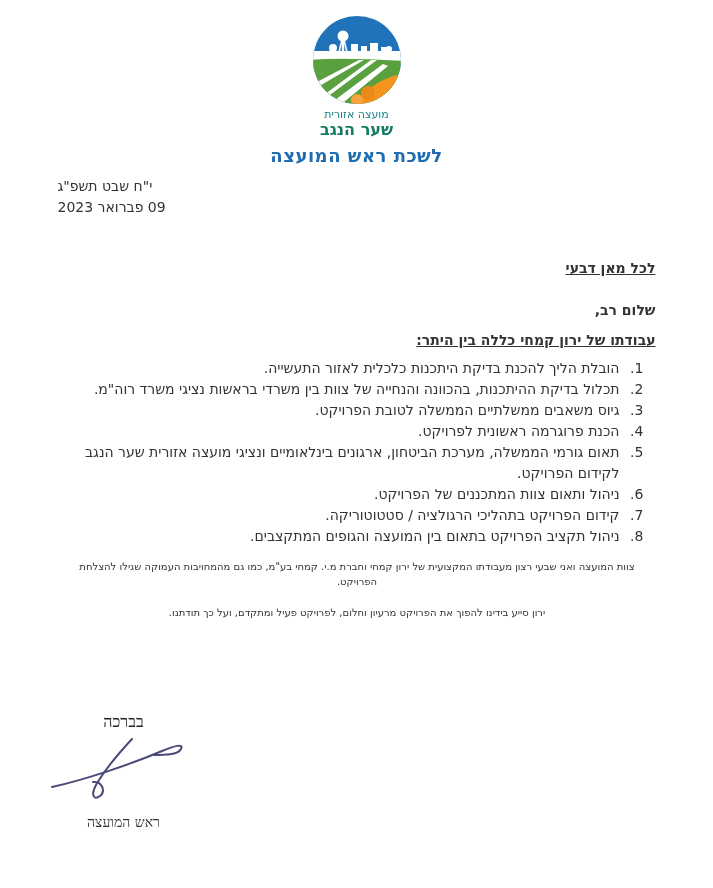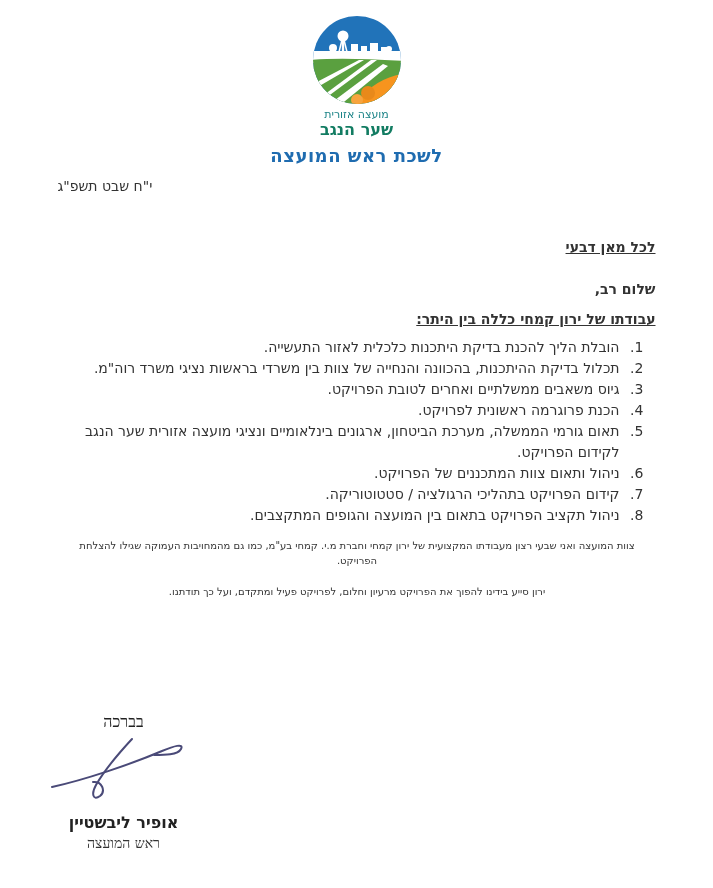--- a/index.html
+++ b/index.html
@@ -103,35 +103,36 @@
         </g>
       </svg>
       <div class="org-name-1">מועצה אזורית</div>
       <div class="org-name-2">שער הנגב</div>
     </div>
     <div class="office-title">לשכת ראש המועצה</div>
   </div>
 
   <div class="meta">
     <div>י"ח שבט תשפ"ג</div>
+    <div>09 פברואר 2023</div>
   </div>
 
   <div class="body-col">
     <div class="recipient">לכל מאן דבעי</div>
     <div class="greeting">שלום רב,</div>
 
 
 
     <div class="work-heading">עבודתו של ירון קמחי כללה בין היתר:</div>
 
     <ol class="work-list">
 
     <li>הובלת הליך להכנת בדיקת היתכנות כלכלית לאזור התעשייה.</li>
         <li>תכלול בדיקת ההיתכנות, בהכוונה והנחייה של צוות בין משרדי בראשות נציגי משרד רוה"מ.</li>
-        <li>גיוס משאבים ממשלתיים ואחרים לטובת הפרויקט.</li>
+        <li>גיוס משאבים ממשלתיים הממשלה לטובת הפרויקט.</li>
         <li>הכנת פרוגרמה ראשונית לפרויקט.</li>
         <li>תאום גורמי הממשלה, מערכת הביטחון, ארגונים בינלאומיים ונציגי מועצה אזורית שער הנגב לקידום הפרויקט.</li>
         <li>ניהול ותאום צוות המתכננים של הפרויקט.</li>
         <li>קידום הפרויקט בתהליכי הרגולציה / סטטוטוריקה.</li>
         <li>ניהול תקציב הפרויקט בתאום בין המועצה והגופים המתקצבים.</li>
       </ol>
 
     <p class="closing">צוות המועצה ואני שבעי רצון מעבודתו המקצועית של ירון קמחי וחברת מ.י. קמחי בע"מ, כמו גם מהמחויבות העמוקה שגילו להצלחת הפרויקט.</p>
     <p class="closing closing-2">ירון סייע בידינו להפוך את הפרויקט מרעיון וחלום, לפרויקט פעיל ומתקדם, ועל כך תודתנו.</p>
   </div>
@@ -139,17 +140,16 @@
   <div class="signoff">
     <div class="salutation">בברכה</div>
     <div class="signature">
       <svg width="160" height="72" viewBox="0 0 160 72">
         <g fill="none" stroke="#4a4a78" stroke-width="2" stroke-linecap="round">
           <path d="M8,52 C40,45 85,30 118,16 C130,11 140,8 137,14 C134,20 120,20 110,20"></path>
           <path d="M88,4 C75,18 60,36 52,50 C47,59 49,66 56,61 C62,56 58,46 49,47"></path>
         </g>
       </svg>
     </div>
-    <div class="signer-name">אופיר ליבשטיין</div>
     <div class="signer-title">ראש המועצה</div>
   </div>
 
 </div>
 
 </body></html>

